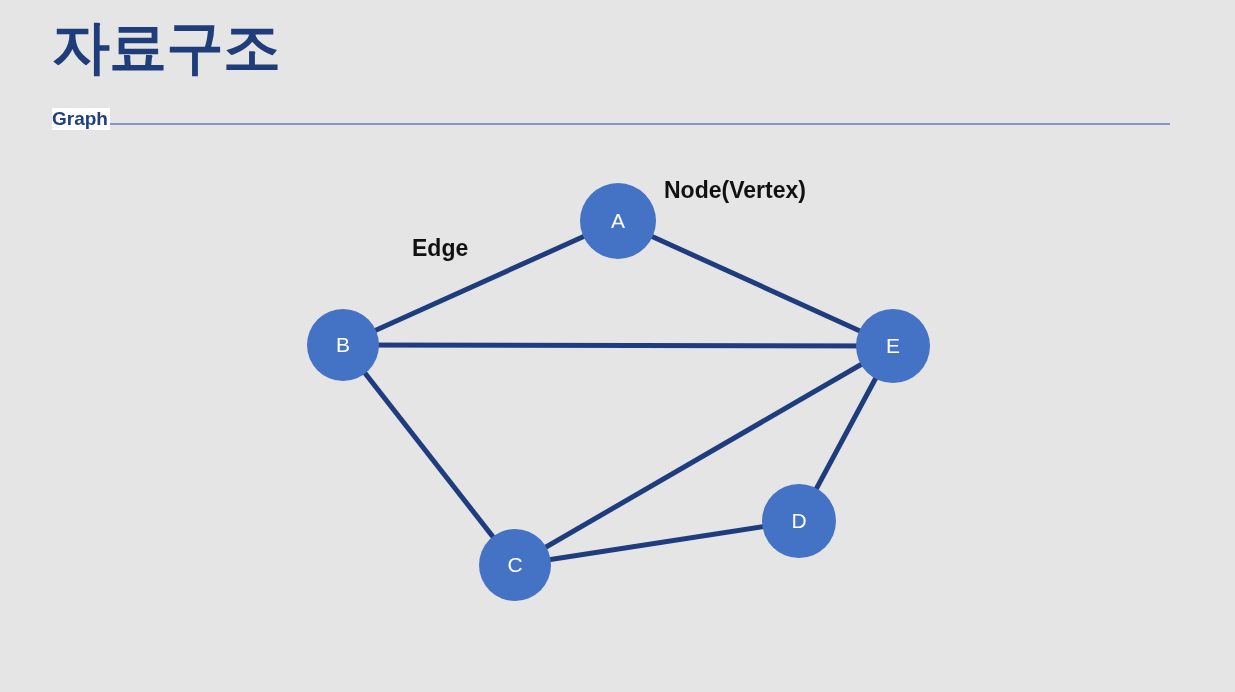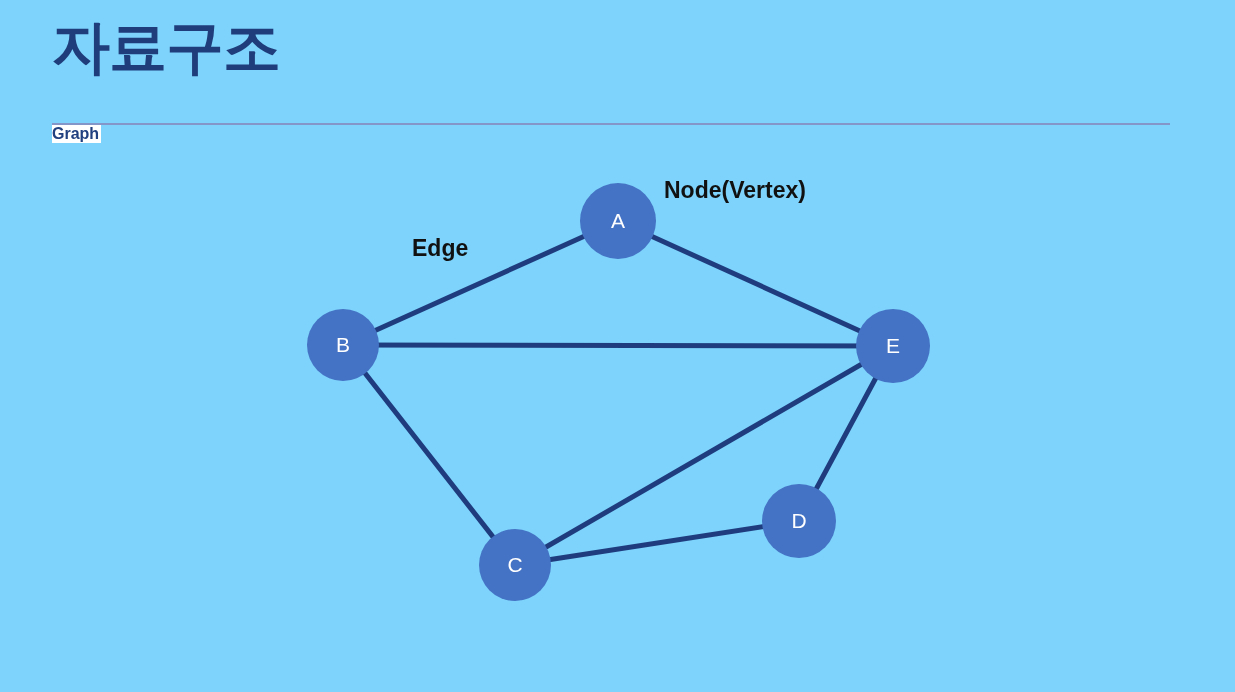--- a/index.html
+++ b/index.html
@@ -12,21 +12,21 @@
     height: 692px;
     position: relative;
     overflow: hidden;
     font-family: "Liberation Sans", sans-serif;
     -webkit-font-smoothing: antialiased;
   }
 
   .slide {
     position: absolute;
     inset: 0;
-    background: #7dd3fc;
+    background: #e5e5e5;
   }
 
   
   .slide-title {
     position: absolute;
     left: 52px;
     top: 18px;
     font-size: 58px;
     line-height: 1.0;
     font-weight: 700;
@@ -40,29 +40,28 @@
     left: 52px;
     top: 108px;
     width: 1120px;
     height: 26px;
   }
 
   .slide-subtitle {
     position: absolute;
     left: 0;
     top: 0;
-    font-size: 16px;
+    font-size: 19px;
     font-weight: 700;
     color: #21407F;
     letter-spacing: 0px;
     white-space: nowrap;
     z-index: 2;
     background: #ffffff;
     padding-right: 2px;
-    margin-top: 17px;
   }
 
   .subtitle-rule {
     position: absolute;
     left: 0;
     top: 15px;
     width: 1118px;
     height: 2px;
     background: #8496C8;
     z-index: 1;

